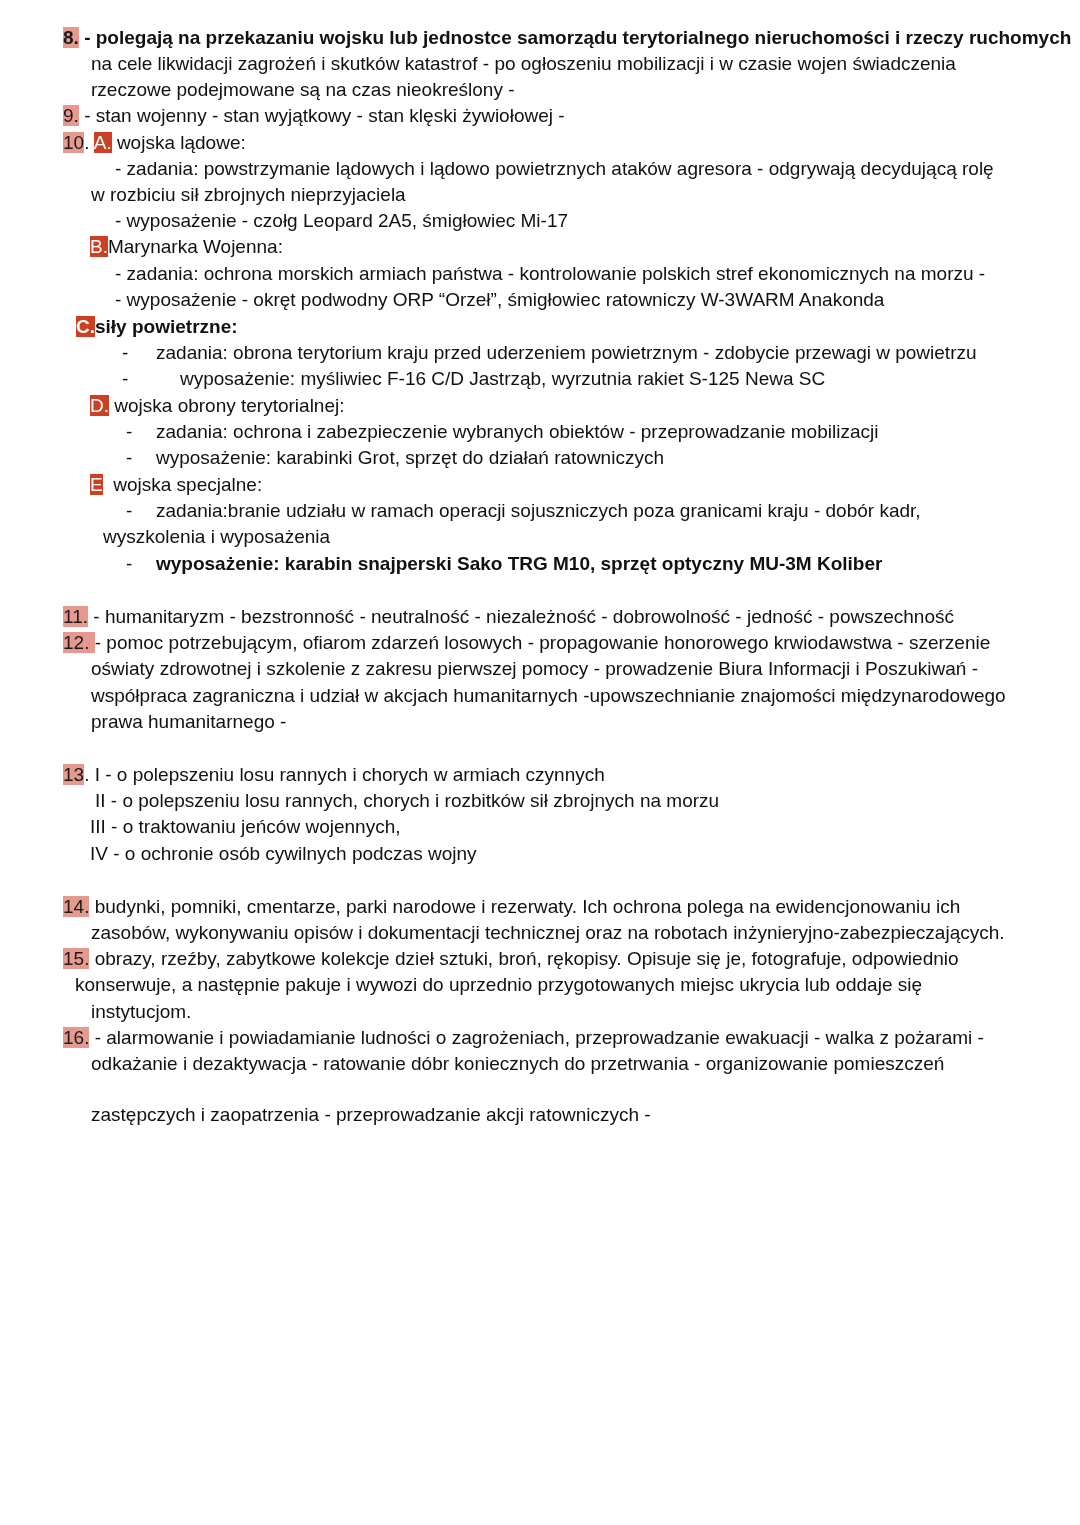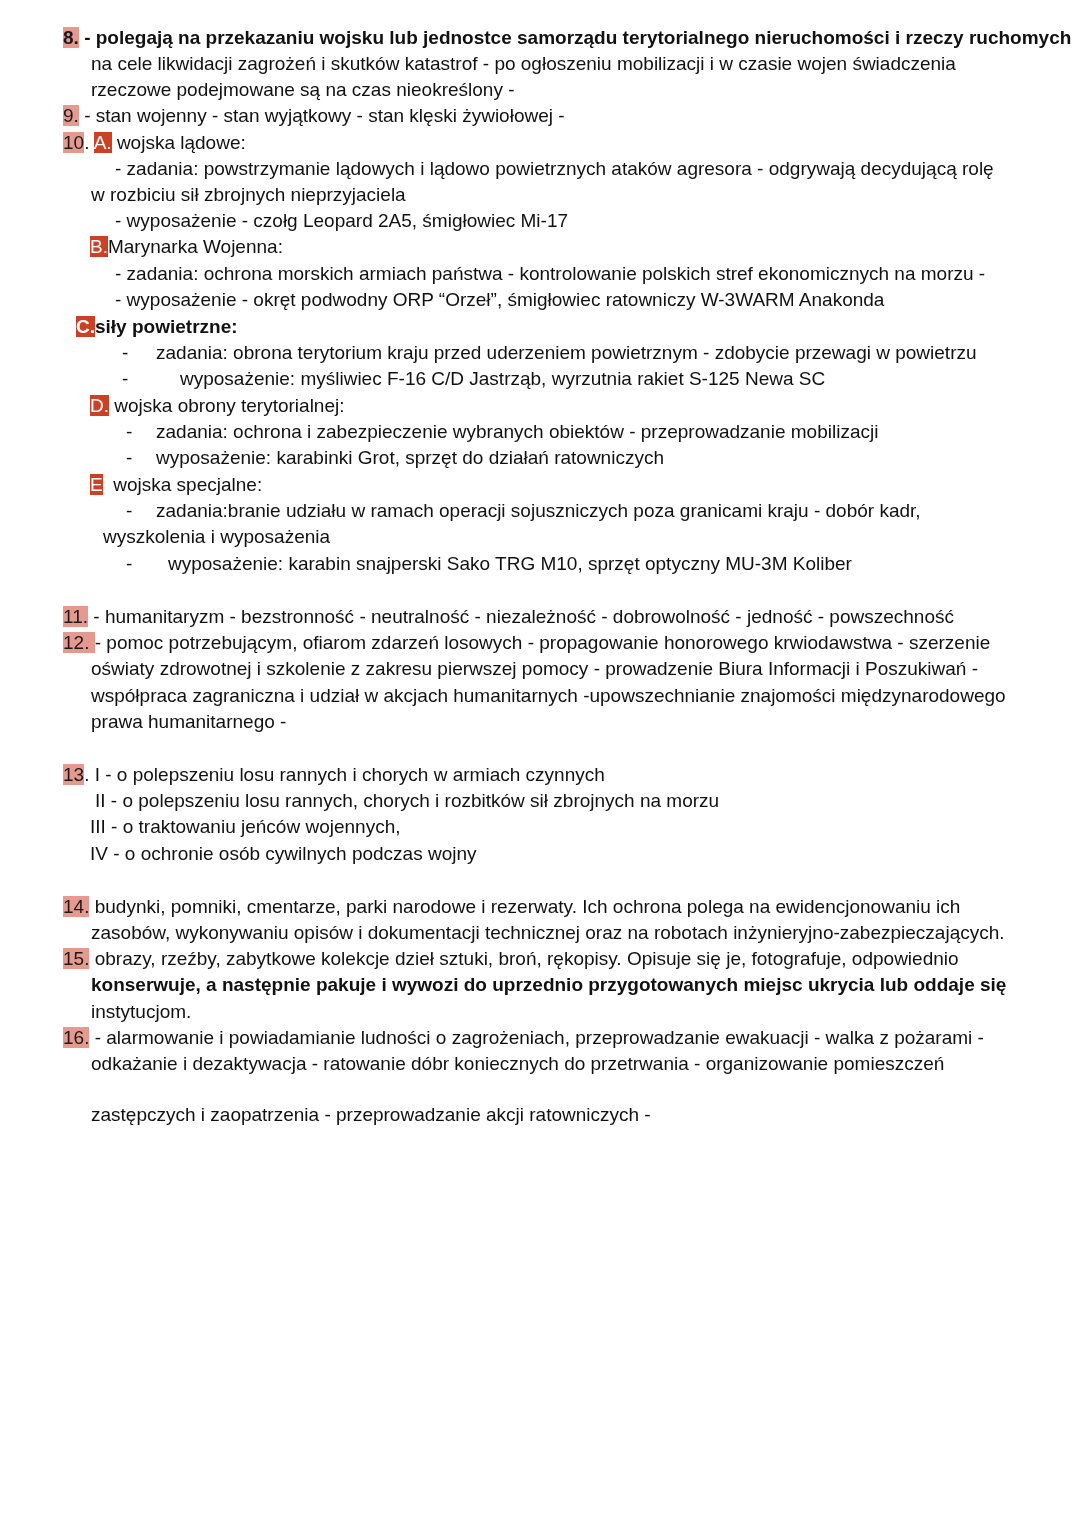--- a/index.html
+++ b/index.html
@@ -37,36 +37,36 @@
 <div class="ln" style="left:126px;top:420px;">-</div>
 <div class="ln" style="left:156px;top:420px;">zadania: ochrona i zabezpieczenie wybranych obiektów - przeprowadzanie mobilizacji</div>
 <div class="ln" style="left:126px;top:446px;">-</div>
 <div class="ln" style="left:156px;top:446px;">wyposażenie: karabinki Grot, sprzęt do działań ratowniczych</div>
 
 <div class="ln" style="left:90px;top:473px;"><span class="let">E</span><span>  wojska specjalne:</span></div>
 <div class="ln" style="left:126px;top:499px;">-</div>
 <div class="ln" style="left:156px;top:499px;">zadania:branie udziału w ramach operacji sojuszniczych poza granicami kraju - dobór kadr,</div>
 <div class="ln" style="left:103px;top:525px;">wyszkolenia i wyposażenia</div>
 <div class="ln" style="left:126px;top:552px;">-</div>
-<div class="ln" style="left:168px;top:552px;">wyposażenie: karabin snajperski Sako TRG M10, sprzęt optyczny MU-3M Koliber</div>
+<div class="ln" style="left:156px;top:552px;font-weight:bold;">wyposażenie: karabin snajperski Sako TRG M10, sprzęt optyczny MU-3M Koliber</div>
 
 <div class="ln" style="left:63px;top:605px;"><span class="num">11.</span><span> - humanitaryzm - bezstronność - neutralność - niezależność - dobrowolność - jedność - powszechność</span></div>
 
 <div class="ln" style="left:63px;top:631px;"><span class="num"><span>12.</span> </span><span>- pomoc potrzebującym, ofiarom zdarzeń losowych - propagowanie honorowego krwiodawstwa - szerzenie</span></div>
 <div class="ln" style="left:91px;top:657px;">oświaty zdrowotnej i szkolenie z zakresu pierwszej pomocy - prowadzenie Biura Informacji i Poszukiwań -</div>
 <div class="ln" style="left:91px;top:684px;">współpraca zagraniczna i udział w akcjach humanitarnych -upowszechnianie znajomości międzynarodowego</div>
 <div class="ln" style="left:91px;top:710px;">prawa humanitarnego -</div>
 
 <div class="ln" style="left:63px;top:763px;"><span class="num">13</span><span>. I - o polepszeniu losu rannych i chorych w armiach czynnych</span></div>
 <div class="ln" style="left:95px;top:789px;">II - o polepszeniu losu rannych, chorych i rozbitków sił zbrojnych na morzu</div>
 <div class="ln" style="left:90px;top:815px;">III - o traktowaniu jeńców wojennych,</div>
 <div class="ln" style="left:90px;top:842px;">IV - o ochronie osób cywilnych podczas wojny</div>
 
 <div class="ln" style="left:63px;top:895px;"><span class="num">14.</span><span> budynki, pomniki, cmentarze, parki narodowe i rezerwaty. Ich ochrona polega na ewidencjonowaniu ich</span></div>
 <div class="ln" style="left:91px;top:921px;">zasobów, wykonywaniu opisów i dokumentacji technicznej oraz na robotach inżynieryjno-zabezpieczających.</div>
 
 <div class="ln" style="left:63px;top:947px;"><span class="num">15.</span><span> obrazy, rzeźby, zabytkowe kolekcje dzieł sztuki, broń, rękopisy. Opisuje się je, fotografuje, odpowiednio</span></div>
-<div class="ln" style="left:91px;top:973px;font-weight:bold;">konserwuje, a następnie pakuje i wywozi do uprzednio przygotowanych miejsc ukrycia lub oddaje się</div>
+<div class="ln" style="left:75px;top:973px;">konserwuje, a następnie pakuje i wywozi do uprzednio przygotowanych miejsc ukrycia lub oddaje się</div>
 <div class="ln" style="left:91px;top:1000px;text-align:center;">instytucjom.</div>
 
 <div class="ln" style="left:63px;top:1026px;"><span class="num">16.</span><span> - alarmowanie i powiadamianie ludności o zagrożeniach, przeprowadzanie ewakuacji - walka z pożarami -</span></div>
 <div class="ln" style="left:91px;top:1052px;">odkażanie i dezaktywacja - ratowanie dóbr koniecznych do przetrwania - organizowanie pomieszczeń</div>
 <div class="ln" style="left:91px;top:1079px;margin-top:24px;">zastępczych i zaopatrzenia - przeprowadzanie akcji ratowniczych -</div>
 
 </body></html>

